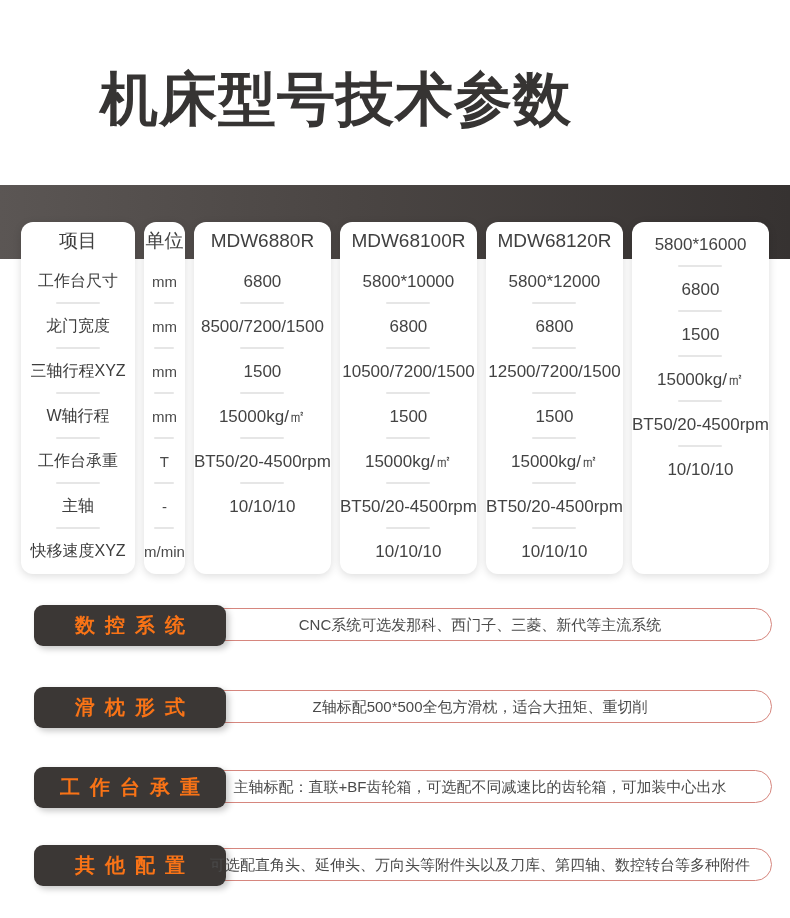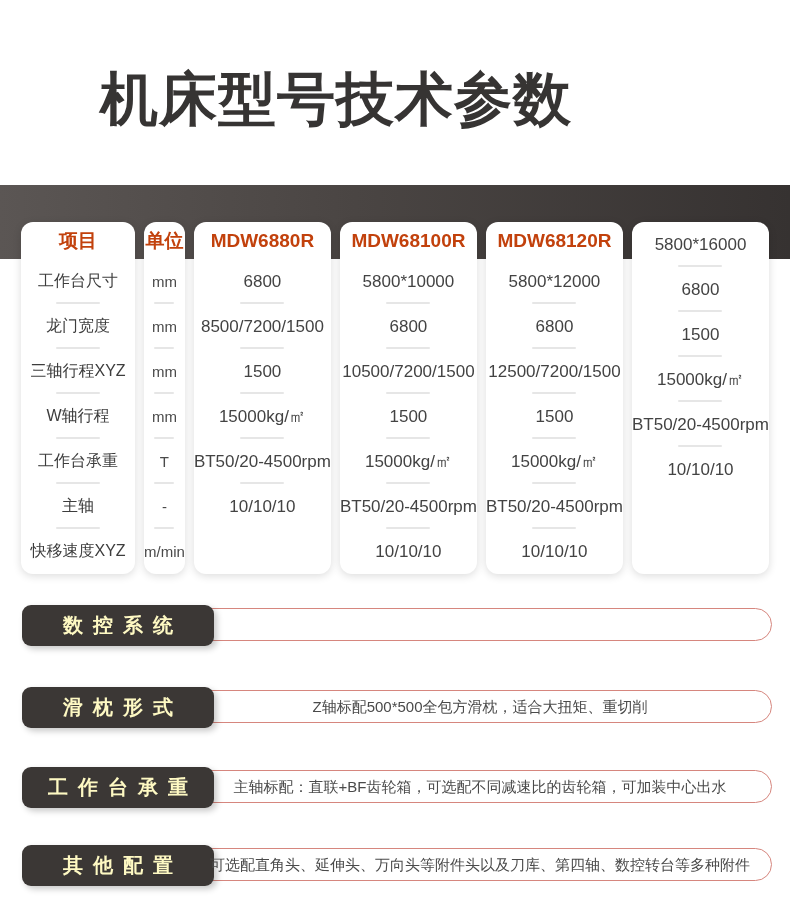--- a/index.html
+++ b/index.html
@@ -25,21 +25,21 @@
   .col-card{
     background:#ffffff;border-radius:12px;
     box-shadow:0 2px 8px rgba(0,0,0,0.14);
     display:flex;flex-direction:column;
   }
   .col-item{width:124px;}
   .col-unit{width:44px;}
   .col-model{flex:1;}
   .col-header{
     height:37px;display:flex;align-items:center;justify-content:center;
-    font-size:19px;font-weight:bold;color:#c2410c;white-space:nowrap;
+    font-size:19px;font-weight:normal;color:#404040;white-space:nowrap;
   }
   .cell{
     height:45px;display:flex;align-items:center;justify-content:center;
     position:relative;color:#434343;font-size:17px;white-space:nowrap;
   }
   .cell:not(:last-child)::after{
     content:"";position:absolute;bottom:0;left:50%;transform:translateX(-50%);
     width:44px;height:2px;background:#e6e6e6;border-radius:1px;
   }
   .col-unit .cell{font-size:15px;color:#4a4a4a;}
@@ -47,25 +47,25 @@
   .col-item .cell{font-size:16px;color:#3d3d3d;}
   .cell.small{font-size:17px;}
   .section{
     position:absolute;left:18px;width:754px;height:41px;z-index:1;
   }
   .section .pill{
     position:absolute;left:30px;right:0;top:3px;bottom:5px;
     background:#ffffff;border:1px solid #d6867e;border-radius:17px;
   }
   .section .section-label{
-    position:absolute;left:4px;top:0;width:192px;height:41px;
+    position:absolute;left:16px;top:0;width:192px;height:41px;
     background:#3b3735;border-radius:9px;
     box-shadow:3px 3px 6px rgba(0,0,0,0.22);
     display:flex;align-items:center;justify-content:center;
-    color:#fef9c3;font-size:20px;font-weight:bold;
+    color:#f97316;font-size:20px;font-weight:bold;
   }
   .section .section-label span{letter-spacing:10px;margin-right:-10px;}
   .section .section-text{
     position:absolute;left:192px;right:22px;top:0;height:41px;
     display:flex;align-items:center;justify-content:center;
     font-size:15px;color:#4a4a4a;white-space:nowrap;
   }
 </style>
 </head>
 <body>
@@ -133,20 +133,21 @@
       <div class="cell">10/10/10</div>
     </div>
   </div>
 
 <div id="sections-root">
     <div class="section" style="top: 605px;">
       <div class="pill"></div>
       <div class="section-label">
         <span>数控系统</span>
       </div>
+      <div class="section-text">CNC系统可选发那科、西门子、三菱、新代等主流系统</div>
     </div>
     <div class="section" style="top: 687px;">
       <div class="pill"></div>
       <div class="section-label">
         <span>滑枕形式</span>
       </div>
       <div class="section-text">Z轴标配500*500全包方滑枕，适合大扭矩、重切削</div>
     </div>
     <div class="section" style="top: 767px;">
       <div class="pill"></div>

